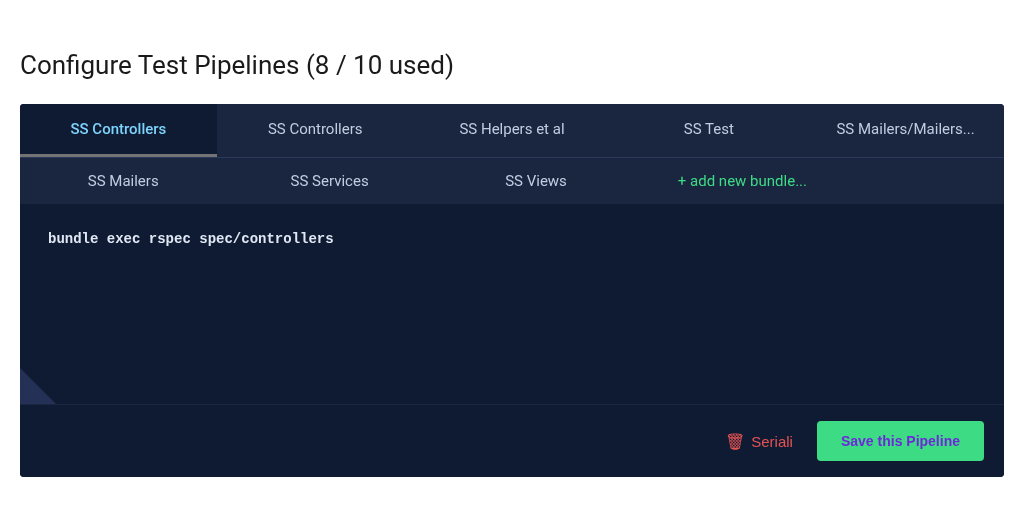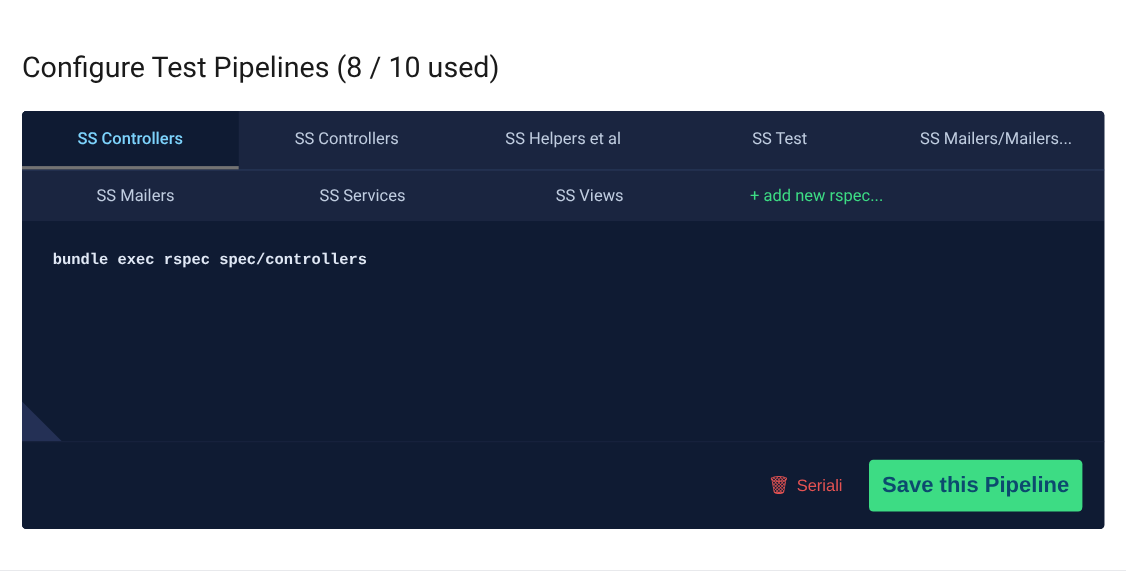--- a/index.html
+++ b/index.html
@@ -132,25 +132,25 @@
       align-items: center;
       gap: 6px;
     }
 
     .trash-icon {
       font-size: 16px;
     }
 
     .save-btn {
       background: #3ddc84;
-      color: #0c4a6e;
+      color: #6d28d9;
       border: none;
       border-radius: 4px;
-      padding: 12px 12px;
-      font-size: 20px;
+      padding: 12px 24px;
+      font-size: 14px;
       font-weight: 600;
       cursor: pointer;
       white-space: nowrap;
     }
   </style>
 </head>
 <body>
 
 <div class="container">
   <h1 class="page-title">Configure Test Pipelines (8 / 10 used)</h1>
@@ -162,21 +162,21 @@
       <div class="tab">SS Controllers</div>
       <div class="tab">SS Helpers et al</div>
       <div class="tab">SS Test</div>
       <div class="tab">SS Mailers/Mailers...</div>
     </div>
 
     <div class="tabs-row-2">
       <div class="tab-2">SS Mailers</div>
       <div class="tab-2">SS Services</div>
       <div class="tab-2">SS Views</div>
-      <div class="add-pipeline">+ add new rspec...</div>
+      <div class="add-pipeline">+ add new bundle...</div>
       <div style="flex:1"></div>
     </div>
 
     <div class="code-area">
       <span class="code-text">bundle exec rspec spec/controllers</span>
       <div class="triangle-indicator"></div>
     </div>
 
     <div class="footer-bar">
       <button class="delete-btn">

